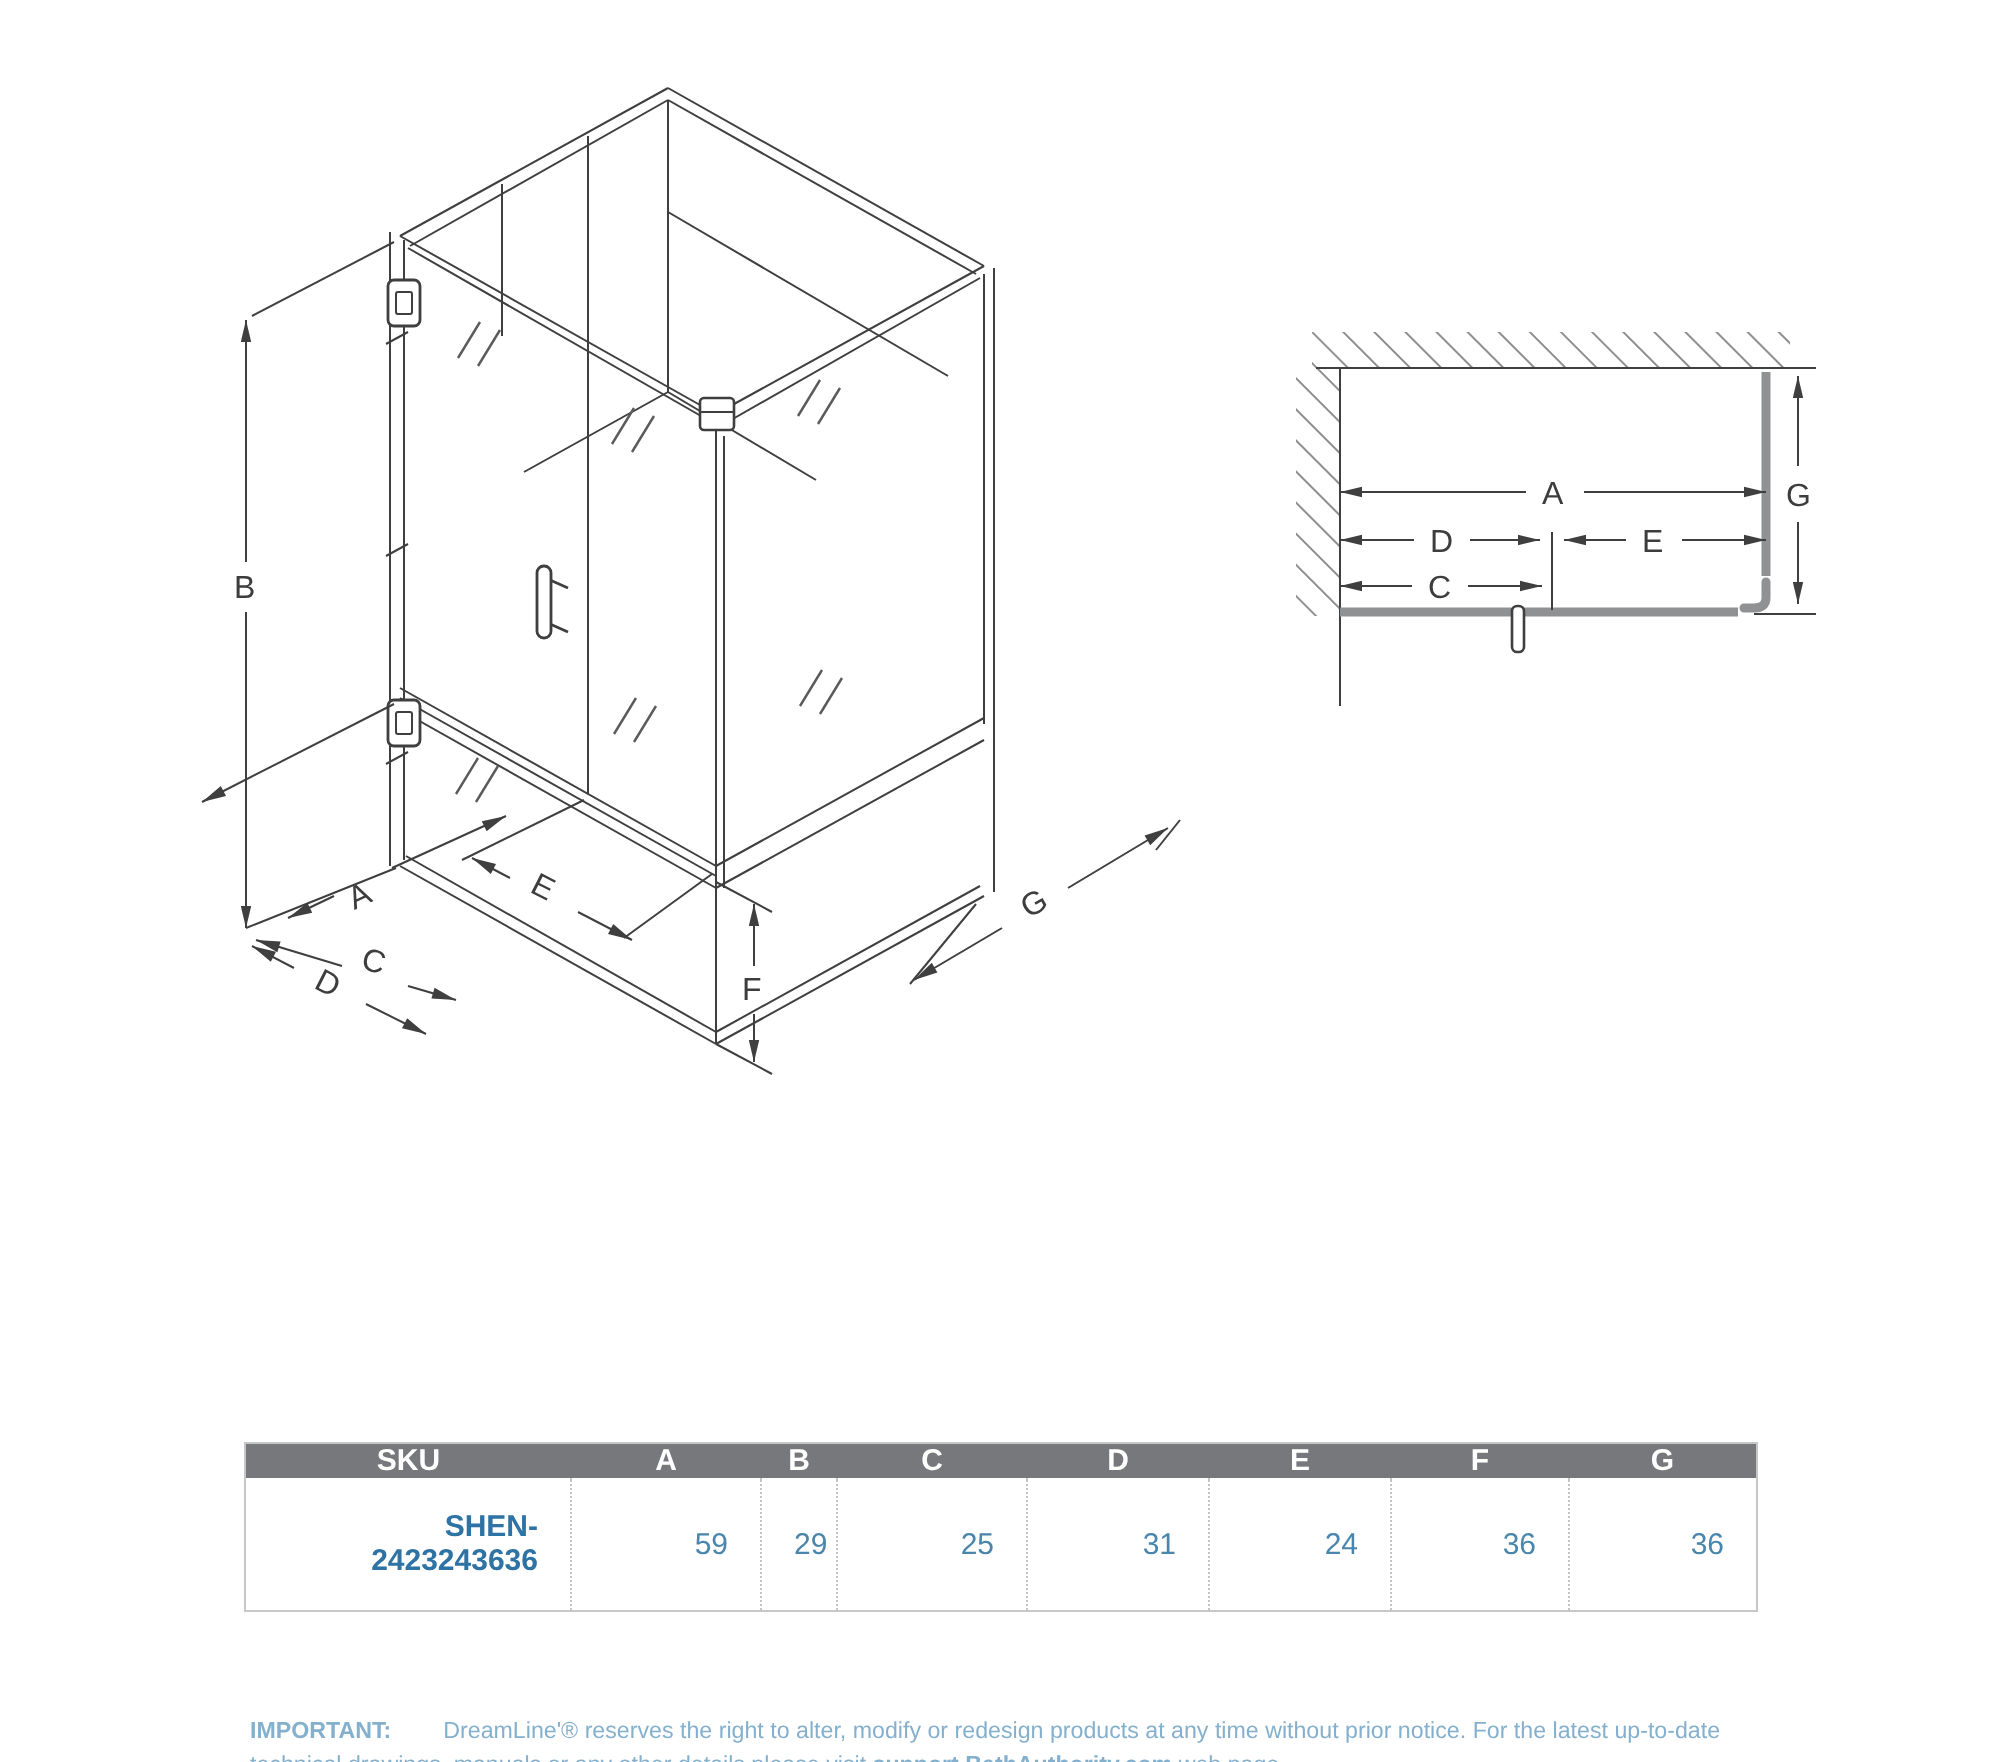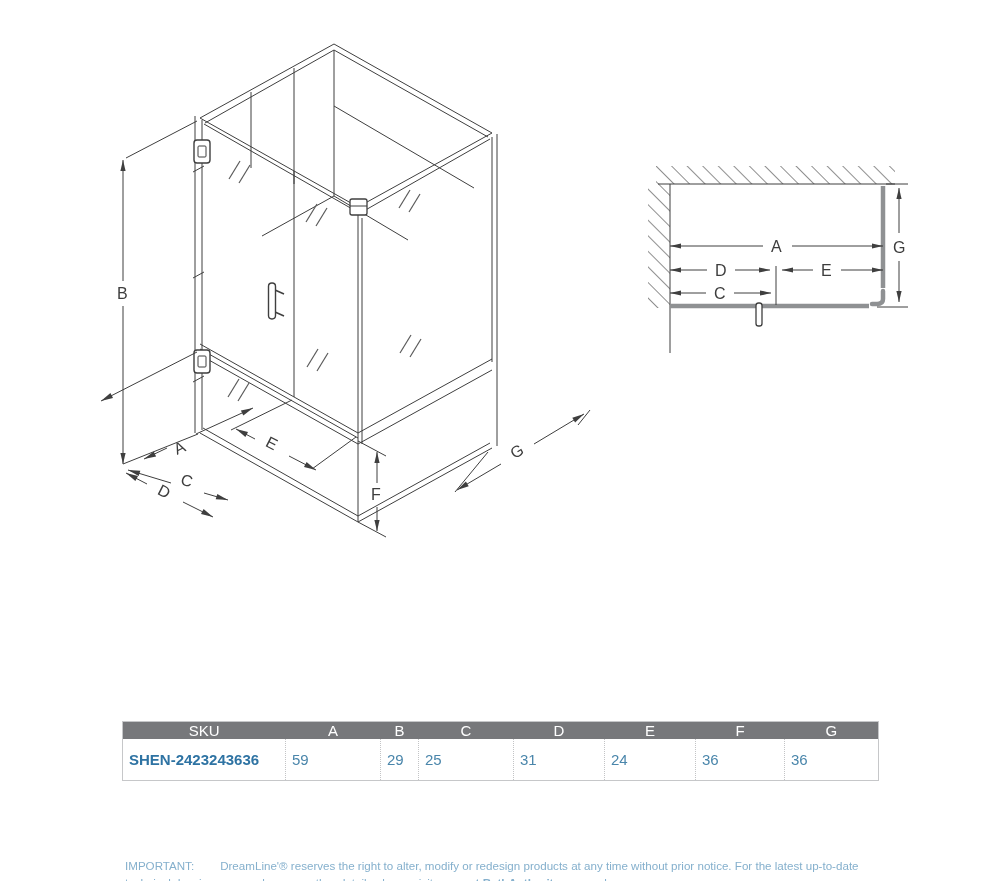--- a/index.html
+++ b/index.html
@@ -8,32 +8,32 @@
 
   
   svg text{font-family:"Liberation Sans",sans-serif;fill:#3d3d3d;}
   .dimlab{font-size:16px;}
   .lines line, .lines path, .lines polyline{stroke:#3f3f3f;stroke-width:1;fill:none;}
   .arw{fill:#3f3f3f;stroke:none;}
 
   
   .spec-table{position:absolute;left:122px;top:721px;width:756px;border-collapse:collapse;
               border:1px solid #c6c7c9;table-layout:fixed;}
-  .spec-table th{background:#77787b;color:#ffffff;font-weight:normal;font-size:15px;
+  .spec-table th{background:#77787b;color:#ffffff;font-weight:bold;font-size:15px;
                  height:16px;padding:0;text-align:center;border:none;}
-  .spec-table td{background:#ffffff;color:#4a86ab;font-size:15px;height:29px;padding:6px;
-                 text-align:left;border-left:1px dotted #c3c4c6;}
+  .spec-table td{background:#ffffff;color:#4a86ab;font-size:15px;height:29px;padding:16px;
+                 text-align:right;border-left:1px dotted #c3c4c6;}
   .spec-table td:first-child{border-left:none;color:#2e73a3;font-weight:bold;}
   .col-sku{width:163px;} .col-a{width:95px;} .col-b{width:38px;} .col-c{width:95px;}
   .col-d{width:91px;} .col-e{width:91px;} .col-f{width:89px;} .col-g{width:94px;}
 
   
   .footer-note{position:absolute;left:125px;top:845px;width:756px;
                color:#85b0cd;font-size:11.6px;line-height:17px;}
-  .footer-note .imp{font-weight:normal;margin-right:26px;}
+  .footer-note .imp{font-weight:bold;margin-right:26px;}
   .footer-note .lnk{font-weight:bold;}
 </style>
 </head>
 <body>
 
 <svg class="abs" style="left:75px;top:5px" width="545" height="560" viewBox="75 5 545 560">
   <g class="lines">
 
     <line x1="200" y1="118" x2="334" y2="44"></line>
     <line x1="205" y1="123" x2="334" y2="50"></line>

